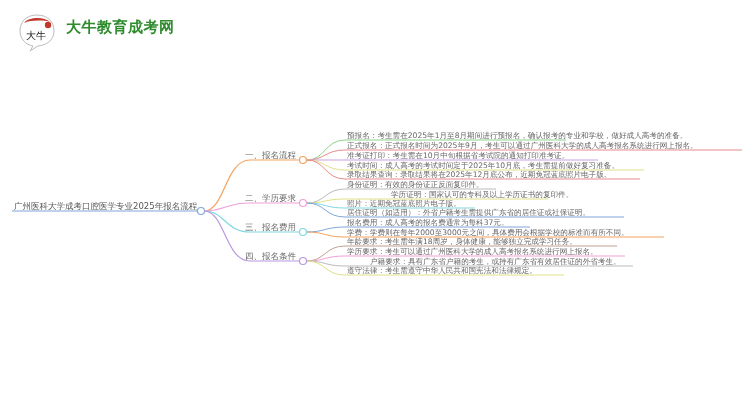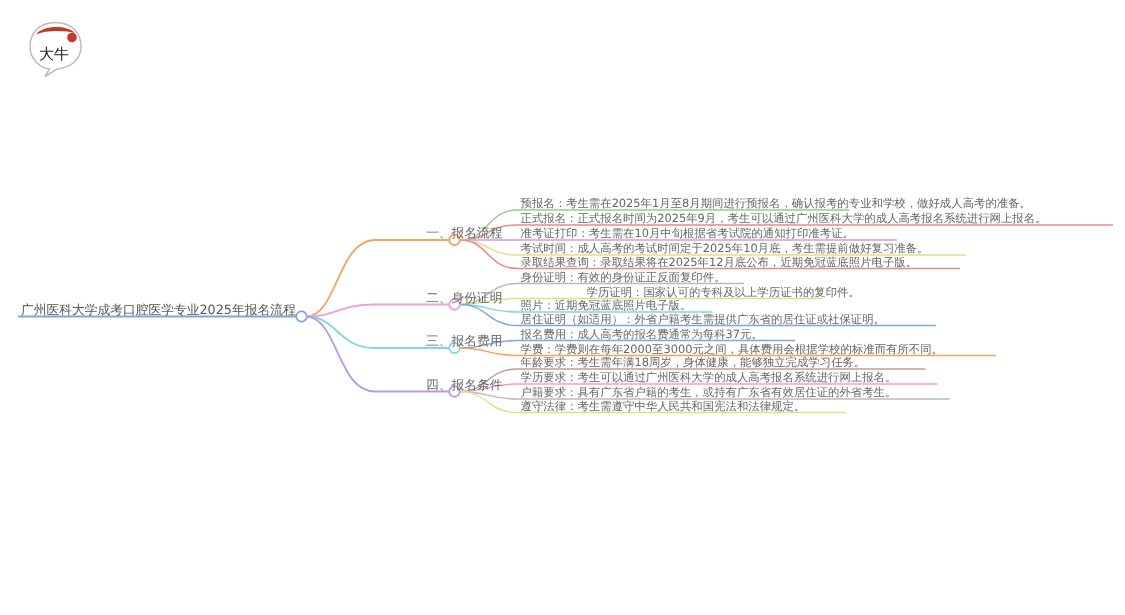--- a/index.html
+++ b/index.html
@@ -4,33 +4,34 @@
 <style>
   html, body { margin:0; padding:0; background:#ffffff; }
   body { width:750px; height:410px; position:relative; overflow:hidden;
          font-family:"DejaVu Sans","Liberation Sans",sans-serif; color:#555; }
   .logo { position:absolute; left:18px; top:12px; width:160px; height:42px; }
   .logo-mark { position:absolute; left:0; top:0; width:38px; height:40px; }
   .logo-title { position:absolute; left:48px; top:6px; font-size:15px; font-weight:bold; color:#2e8b2e; letter-spacing:0.5px; white-space:nowrap; }
   .logo-url { position:absolute; left:48px; top:26px; font-size:11px; color:#3a9a3a; white-space:nowrap; }
   svg.map { position:absolute; left:0; top:0; }
   .root { position:absolute; left:14px; top:201px; font-size:8.5px; color:#555; white-space:nowrap;text-align:center; }
-  .branch { position:absolute; font-size:8.5px; color:#666; white-space:nowrap;margin-left:39px; }
+  .branch { position:absolute; font-size:8.5px; color:#666; white-space:nowrap; }
   .leaf { position:absolute; left:347px; font-size:7.6px; color:#666; white-space:nowrap; line-height:9px; }
 </style>
 </head>
 <body>
 
 <div class="logo">
   <svg class="logo-mark" viewBox="0 0 38 40">
     <path d="M19 3 C8 3 2 10 2 19 C2 27 8 33 15 34 L12 39 L20 34 C30 33 36 27 36 19 C36 10 30 3 19 3 Z" fill="#fff" stroke="#bbb" stroke-width="1"></path>
     <path d="M6 11 C10 5 26 4 32 10 C26 8 12 8 6 11 Z" fill="#c0392b"></path>
     <circle cx="30" cy="13" r="3.2" fill="#c0392b"></circle>
     <text x="8" y="27" font-size="10" font-family="DejaVu Sans, sans-serif" fill="#222">大牛</text>
   </svg>
+  <div class="logo-title">大牛教育成考网</div>
 </div>
 
 <svg class="map" width="750" height="410">
 
   <line x1="12" y1="211" x2="198" y2="211" stroke="#7fa8d8" stroke-width="1.2"></line>
   <circle cx="201" cy="211" r="3.5" fill="#fff" stroke="#7fa8d8" stroke-width="1.2"></circle>
 
   <path d="M204 211 C225 211 225 160 250 160 L305 160" fill="none" stroke="#f5a25d" stroke-width="1.2"></path>
   <path d="M204 211 C225 211 225 203 250 203 L305 203" fill="none" stroke="#f0a0d8" stroke-width="1.2"></path>
   <path d="M204 211 C225 211 225 232 250 232 L305 232" fill="none" stroke="#7fd8e0" stroke-width="1.2"></path>
@@ -57,34 +58,34 @@
 
   <path d="M307 261 C325 261 325 246 345 246 L617 246" fill="none" stroke="#c0a090" stroke-width="1"></path>
   <path d="M307 261 C325 261 325 256 345 256 L625 256" fill="none" stroke="#f0a0d8" stroke-width="1"></path>
   <path d="M307 261 C325 261 325 266 345 266 L633 266" fill="none" stroke="#bbbbbb" stroke-width="1"></path>
   <path d="M307 261 C325 261 325 275 345 275 L564 275" fill="none" stroke="#e0e08a" stroke-width="1"></path>
 </svg>
 
 <div class="root">广州医科大学成考口腔医学专业2025年报名流程</div>
 
 <div class="branch" style="left:245px;top:150px;">一、报名流程</div>
-<div class="branch" style="left:245px;top:193px;">二、身份证明</div>
+<div class="branch" style="left:245px;top:193px;">二、学历要求</div>
 <div class="branch" style="left:245px;top:222px;">三、报名费用</div>
 <div class="branch" style="left:245px;top:251px;">四、报名条件</div>
 
 <div class="leaf" style="top:131px;">预报名：考生需在2025年1月至8月期间进行预报名，确认报考的专业和学校，做好成人高考的准备。</div>
 <div class="leaf" style="top:141px;">正式报名：正式报名时间为2025年9月，考生可以通过广州医科大学的成人高考报名系统进行网上报名。</div>
 <div class="leaf" style="top:151px;">准考证打印：考生需在10月中旬根据省考试院的通知打印准考证。</div>
 <div class="leaf" style="top:161px;">考试时间：成人高考的考试时间定于2025年10月底，考生需提前做好复习准备。</div>
 <div class="leaf" style="top:170px;">录取结果查询：录取结果将在2025年12月底公布，近期免冠蓝底照片电子版。</div>
 
 <div class="leaf" style="top:180px;">身份证明：有效的身份证正反面复印件。</div>
 <div class="leaf" style="top:190px;margin-left:44px;">学历证明：国家认可的专科及以上学历证书的复印件。</div>
 <div class="leaf" style="top:199px;">照片：近期免冠蓝底照片电子版。</div>
 <div class="leaf" style="top:208px;">居住证明（如适用）：外省户籍考生需提供广东省的居住证或社保证明。</div>
 
 <div class="leaf" style="top:218px;">报名费用：成人高考的报名费通常为每科37元。</div>
 <div class="leaf" style="top:228px;">学费：学费则在每年2000至3000元之间，具体费用会根据学校的标准而有所不同。</div>
 
 <div class="leaf" style="top:237px;">年龄要求：考生需年满18周岁，身体健康，能够独立完成学习任务。</div>
 <div class="leaf" style="top:247px;">学历要求：考生可以通过广州医科大学的成人高考报名系统进行网上报名。</div>
-<div class="leaf" style="top:257px;">户籍要求：具有广东省户籍的考生，或持有广东省有效居住证的外省考生。</div>
+<div class="leaf" style="top:257px;margin-left:23px;">户籍要求：具有广东省户籍的考生，或持有广东省有效居住证的外省考生。</div>
 <div class="leaf" style="top:266px;">遵守法律：考生需遵守中华人民共和国宪法和法律规定。</div>
 
 </body></html>

